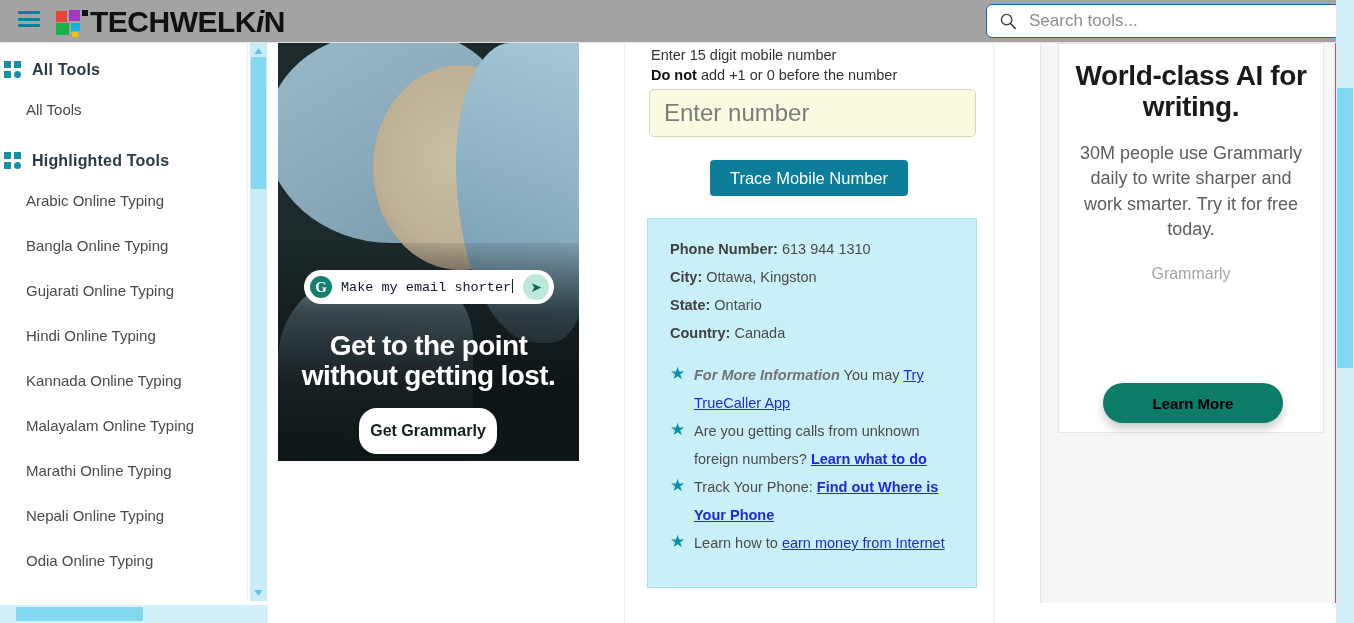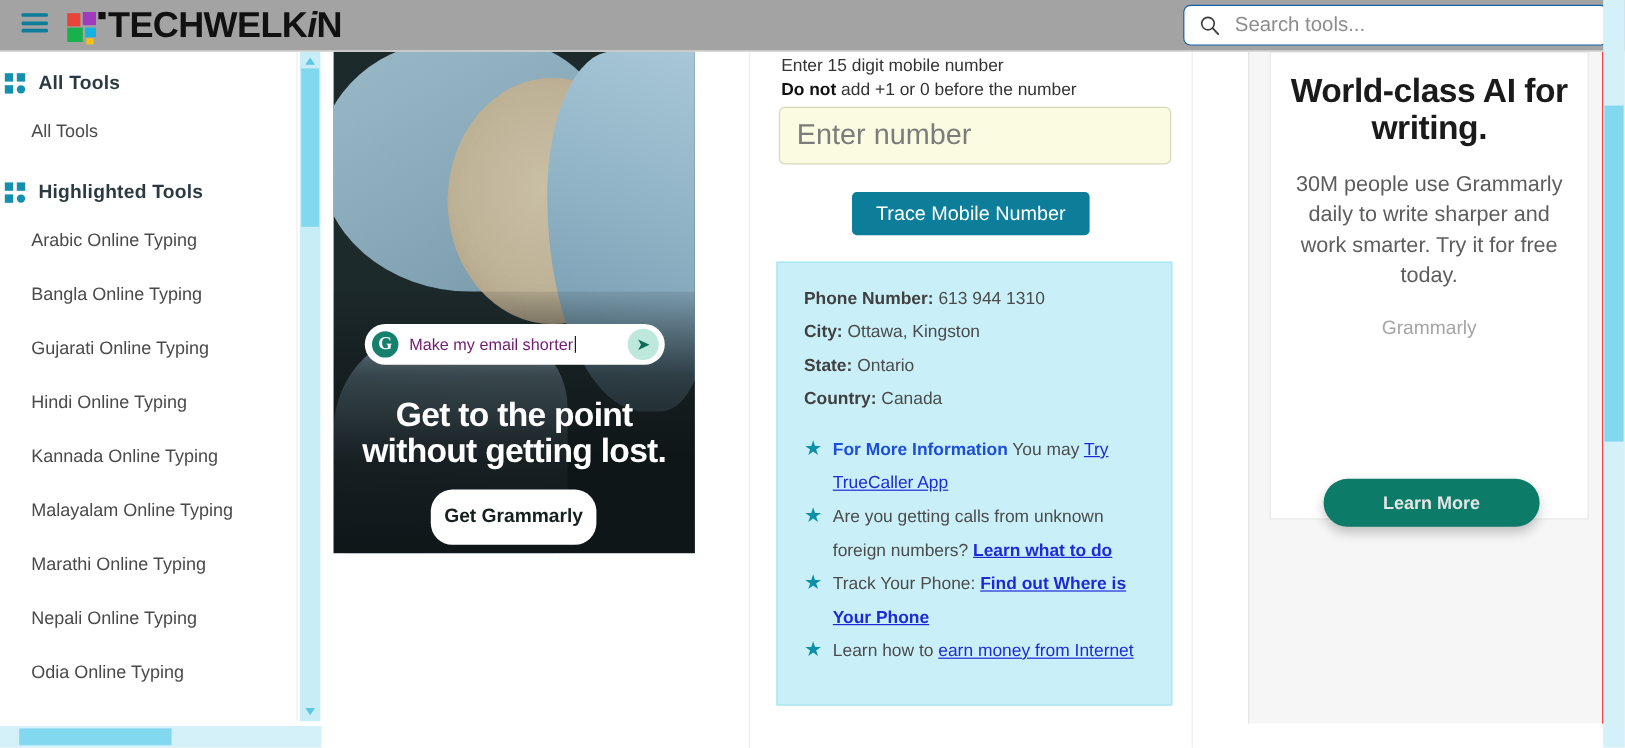--- a/index.html
+++ b/index.html
@@ -200,22 +200,22 @@
     display: flex; align-items: center;
   }
   #ad-pill .g-badge {
     width: 22px; height: 22px; border-radius: 50%;
     background: #15806d; margin-left: 6px;
     color: #fff; font-size: 15px; font-weight: bold;
     display: flex; align-items: center; justify-content: center;
     font-family: "Liberation Serif", serif;
   }
   #ad-pill .pill-text {
-    flex: 1; font-size: 13.5px; color: #701a75;
-    margin-left: 9px; white-space: nowrap;
+    flex: 1; font-size: 13.5px; color: #0f172a;
+    margin-left: 9px; white-space: nowrap; font-family: Liberation Mono, monospace;
   }
   #ad-pill .caret {
     display: inline-block; width: 1px; height: 14px;
     background: #14201f; margin-left: 1px; vertical-align: -2px;
   }
   #ad-pill .send {
     width: 26px; height: 26px; border-radius: 50%;
     background: #bfe8dc; margin-right: 5px;
     display: flex; align-items: center; justify-content: center;
     color: #0d6b59; font-size: 14px;
@@ -287,21 +287,21 @@
     margin-left: 22px; margin-right: 12px;
     font-size: 14.5px; color: #4b4b4b;
     line-height: 28px;
     padding-left: 24px;
   }
   .res-li .star {
     position: absolute; left: 0; top: 4px;
     color: #0e8fa8; font-size: 17px; line-height: 17px;
   }
   .res-li a { color: #1c2bd8; text-decoration: underline; }
-  .res-li b { color: #1d4ed8; }
+  .res-li b { color: #737373; font-style: italic; }
 
   
   #right-ad {
     position: absolute; left: 772px; top: 0px;
     width: 300px; height: 560px;
     background: #f6f6f6;
     border-left: 1px solid #e4e4e4; border-right: 5px solid #ef4444;
   }
   #right-card {
     position: absolute; left: 17px; top: 0px;
@@ -318,23 +318,23 @@
   #ra-body {
     margin-top: 18px; text-align: center;
     font-size: 18px; color: #5d5d5d; line-height: 1.42;
     padding: 0 12px;
   }
   #ra-brand {
     margin-top: 22px; text-align: center;
     font-size: 16px; color: #a5a5a5;
   }
   #ra-btn {
-    position: absolute; left: 44px; top: 355px;
+    position: absolute; left: 44px; top: 339px;
     width: 180px; height: 40px; border-radius: 22px;
-    background: #0c7b67; color: #e5e5e5;
+    background: #0c7b67; color: #000000;
     font-size: 15px; font-weight: bold;
     display: flex; align-items: center; justify-content: center;
     box-shadow: 0 5px 10px rgba(0,0,0,0.22);
     cursor: pointer;
   }
 
   
   #page-scroll {
     position: absolute; right: 0; top: 0;
     width: 18px; height: 623px;

